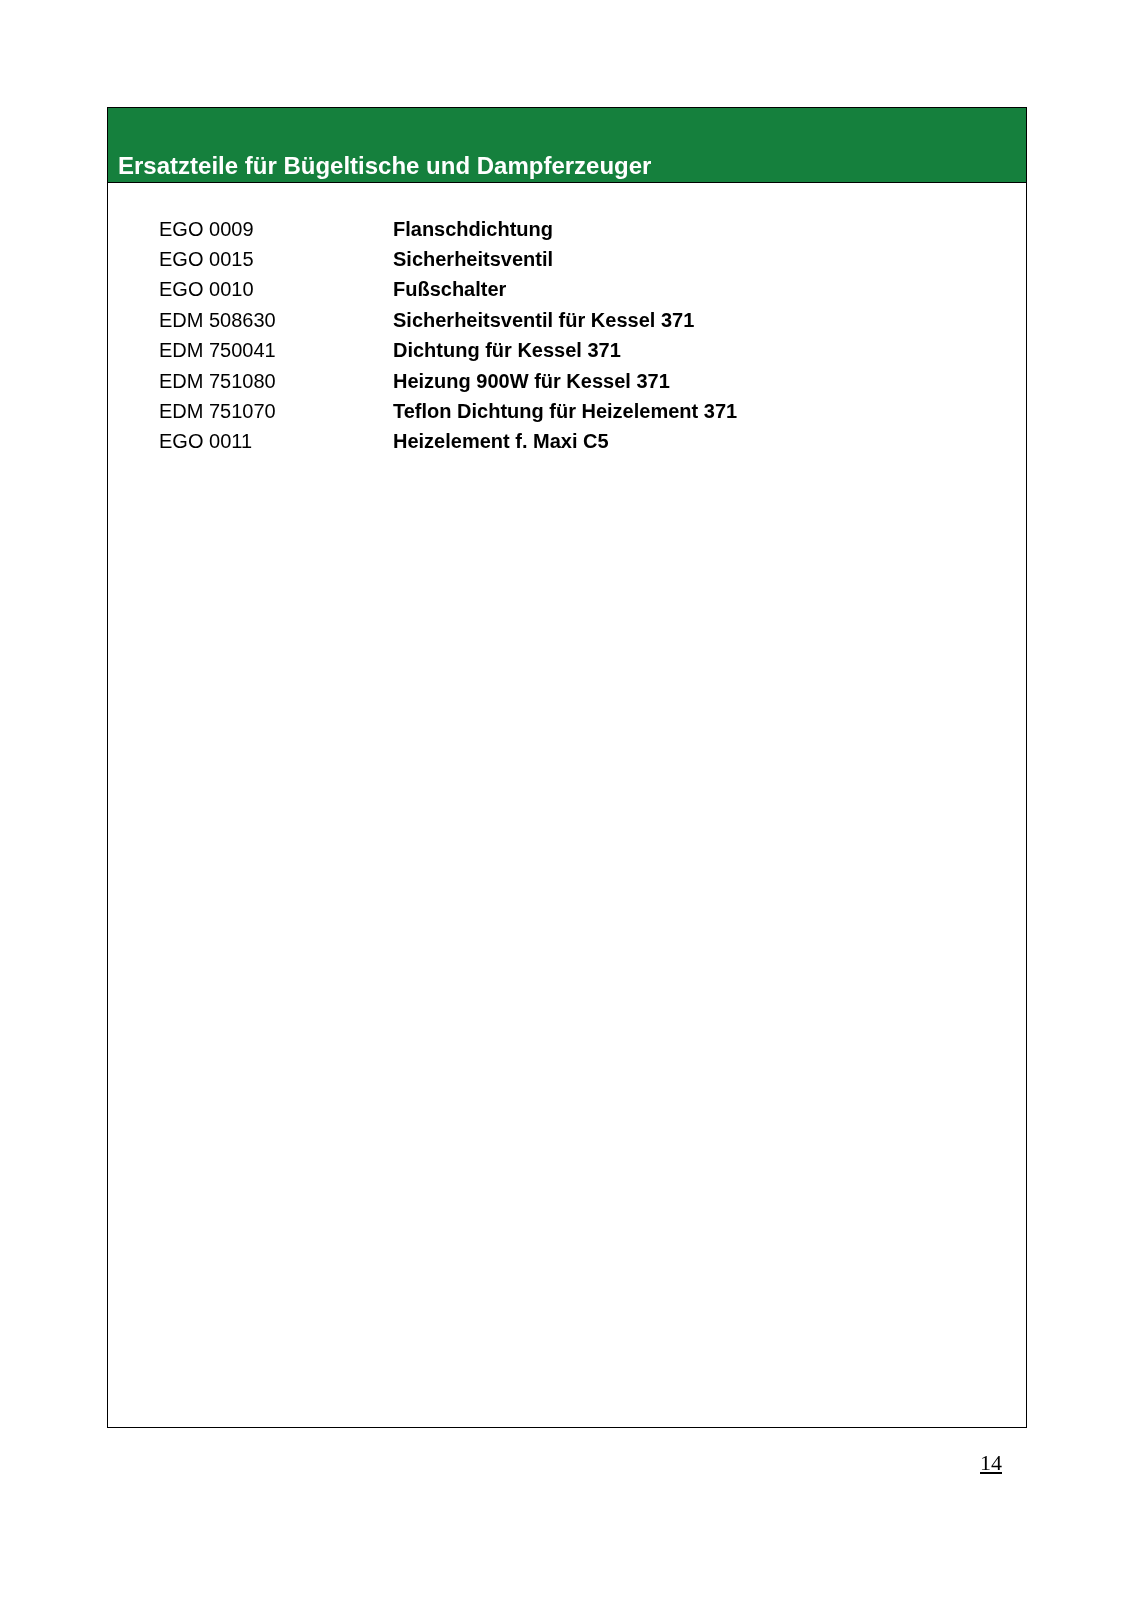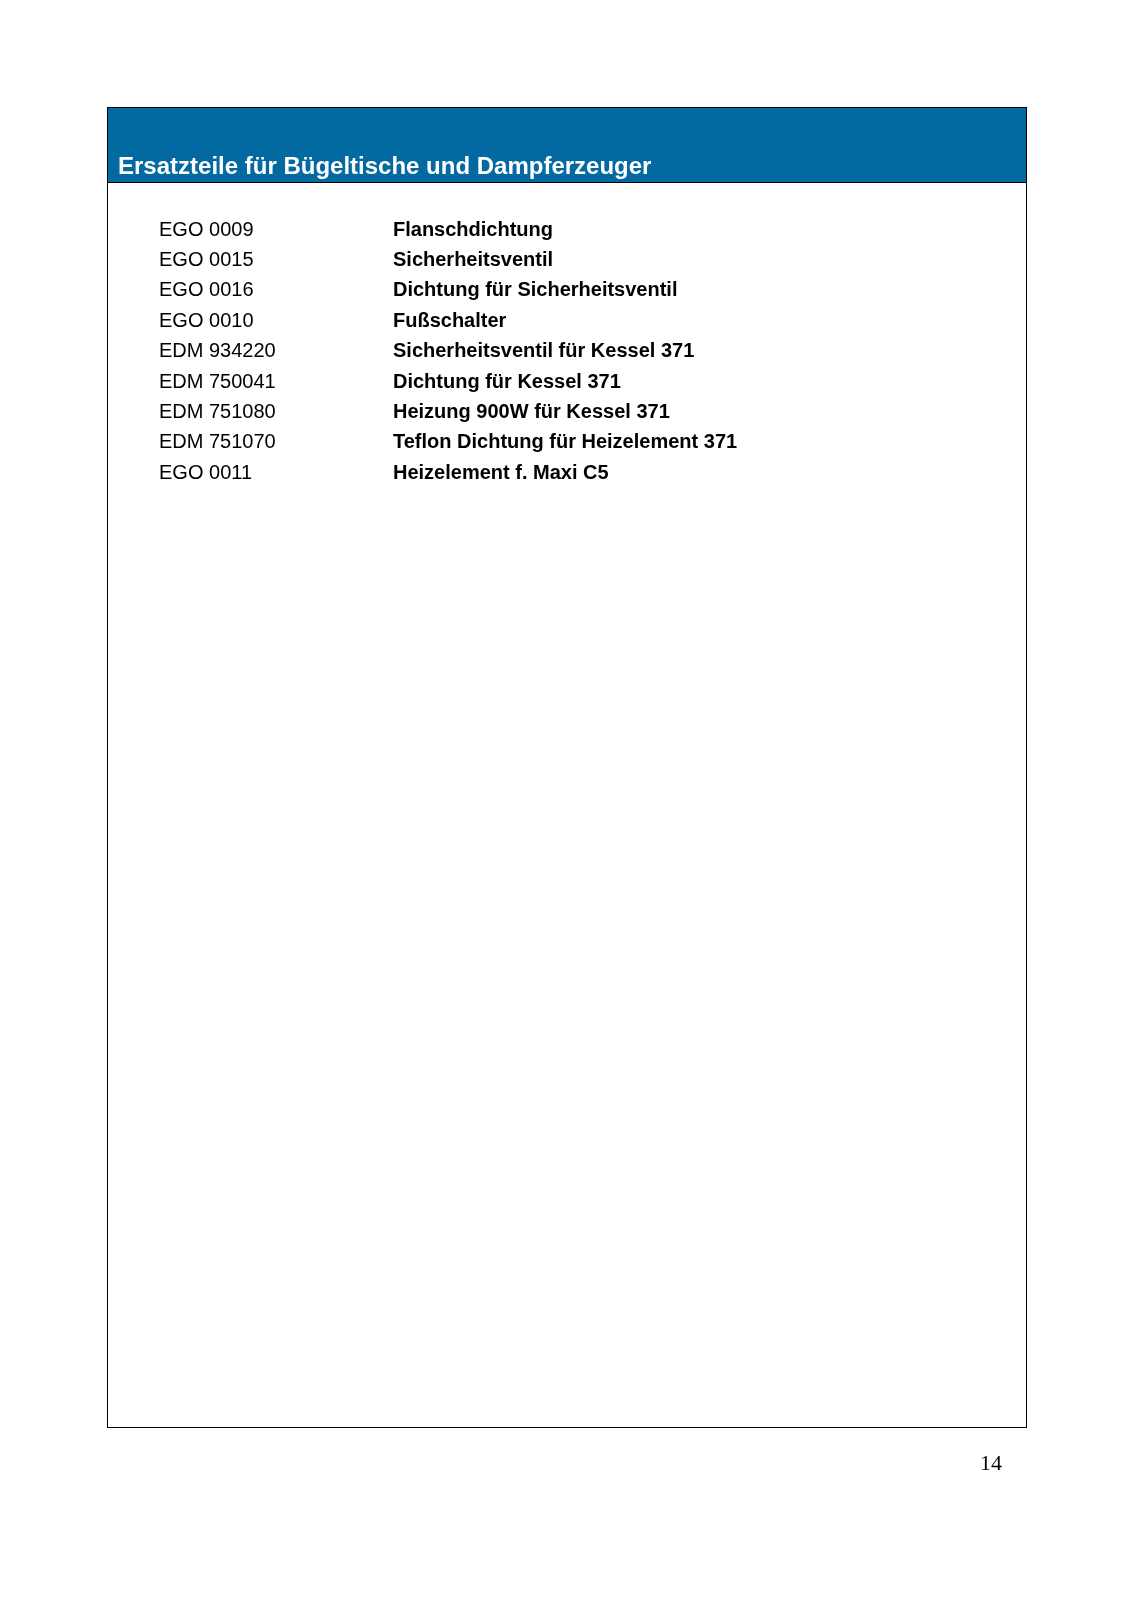--- a/index.html
+++ b/index.html
@@ -1,51 +1,47 @@
 <!DOCTYPE html>
 <html><head>
 <meta charset="utf-8">
 <style>
   html, body { margin:0; padding:0; background:#ffffff; }
   body { width:1131px; height:1600px; position:relative; overflow:hidden; font-family:"Liberation Sans", sans-serif; }
   .frame { position:absolute; left:107px; top:107px; width:918px; height:1319px; border:1px solid #000; box-sizing:content-box; }
-  .header { position:absolute; left:0; top:0; width:918px; height:74px; background:#0369a1; border-bottom:1px solid #000; }
+  .header { position:absolute; left:0; top:0; width:918px; height:74px; background:#15803d; border-bottom:1px solid #000; }
   .header-title { position:absolute; left:10px; bottom:1px; color:#fff; font-weight:bold; font-size:24px; line-height:30px; white-space:nowrap; }
   .parts { position:absolute; left:10px; top:106px; }
   .row { height:30.4px; display:flex; align-items:center; font-size:20px; color:#000;margin-left:41px; }
   .code { width:234px; }
   .desc { font-weight:bold;text-align:center; }
-  .page-num { position:absolute; left:980px; top:1450px; font-family:"Liberation Serif", serif; font-size:22px; color:#000; }
+  .page-num { position:absolute; left:980px; top:1450px; font-family:"Liberation Serif", serif; font-size:22px; color:#000;text-decoration:underline; }
 </style>
 </head>
 <body>
 
 <div class="frame">
   <div class="header">
     <div class="header-title">Ersatzteile für Bügeltische und Dampferzeuger</div>
   </div>
   <div class="parts">
     <div class="row">
         <span class="code">EGO 0009</span>
         <span class="desc">Flanschdichtung</span>
       </div>
     <div class="row">
         <span class="code">EGO 0015</span>
         <span class="desc">Sicherheitsventil</span>
       </div>
     <div class="row">
-        <span class="code">EGO 0016</span>
-        <span class="desc">Dichtung für Sicherheitsventil</span>
-      </div>
-    <div class="row">
         <span class="code">EGO 0010</span>
         <span class="desc">Fußschalter</span>
       </div>
     <div class="row">
-        <span class="code">EDM 934220</span>
+        <span class="code">EDM 508630</span>
         <span class="desc">Sicherheitsventil für Kessel 371</span>
       </div>
     <div class="row">
         <span class="code">EDM 750041</span>
         <span class="desc">Dichtung für Kessel 371</span>
       </div>
     <div class="row">
         <span class="code">EDM 751080</span>
         <span class="desc">Heizung 900W für Kessel 371</span>
       </div>

